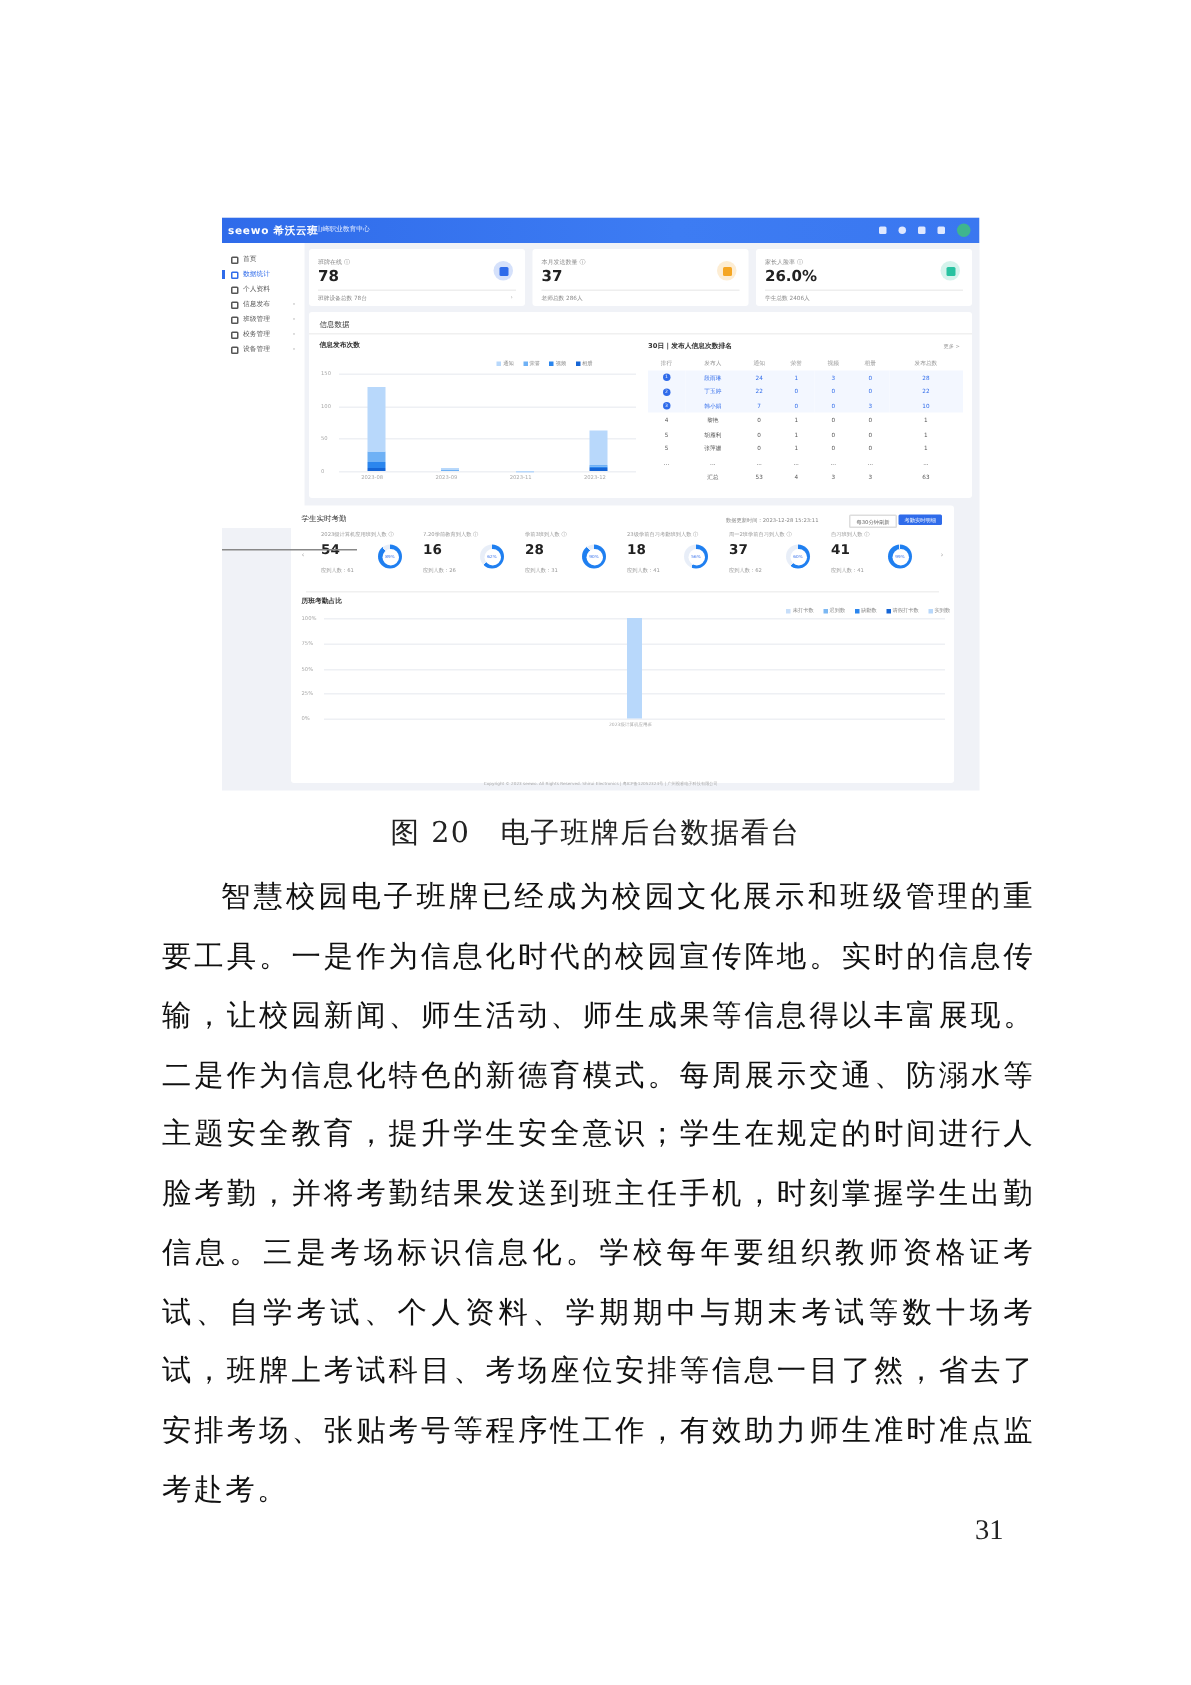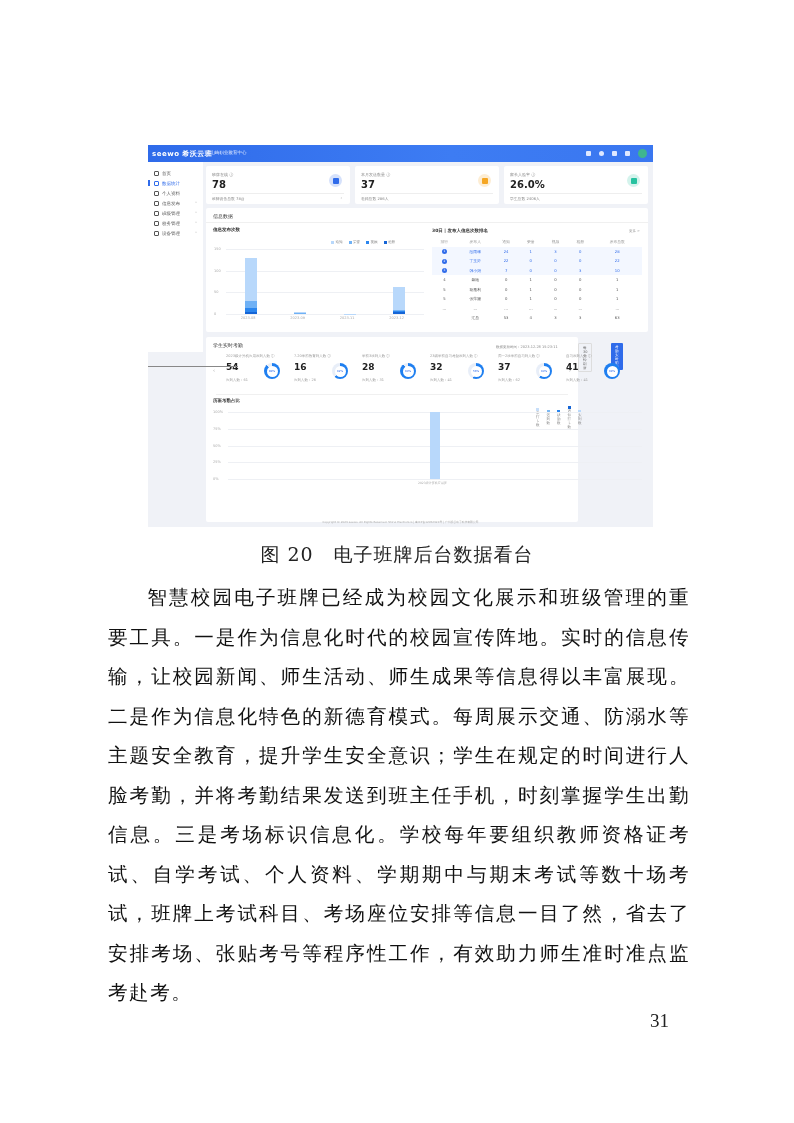--- a/index.html
+++ b/index.html
@@ -249,21 +249,21 @@
             <td>53</td>
             <td>4</td>
             <td>3</td>
             <td>3</td>
             <td>63</td>
           </tr>
         </tbody>
       </table>
   </div>
 
-  <div class="card" style="left:58px;top:192px;width:372px;height:185px;">
+  <div class="card" style="left:46px;top:192px;width:442px;height:185px;">
     <span class="sect-title">学生实时考勤</span>
     <span style="position:absolute;left:290px;top:8px;font-size:3.5px;color:#888;">数据更新时间：2023-12-28 15:23:11</span>
     <span class="btn" style="left:372px;top:6px;border:0.5px solid #ddd;color:#666;">每30分钟刷新</span>
     <span class="btn" style="left:405px;top:6px;background:#2f6bea;color:#fff;">考勤实时明细</span>
     <span style="position:absolute;left:7px;top:30px;font-size:5px;color:#aaa;">‹</span>
     <span style="position:absolute;right:7px;top:30px;font-size:5px;color:#aaa;">›</span>
     <div id="att">
         <div class="att" style="left: 18px;">
           <span class="lab">2023级计算机应用班到人数 ⓘ</span>
           <span class="num">54</span>
@@ -283,21 +283,21 @@
         <div class="att" style="left: 154px;">
           <span class="lab">学前3班到人数 ⓘ</span>
           <span class="num">28</span>
           <span class="due">应到人数：31</span>
           <div class="donut" style="background: conic-gradient(rgb(31, 127, 240) 0deg, rgb(31, 127, 240) 90%, rgb(232, 238, 248) 90%, rgb(232, 238, 248) 100%);">
             <i>90%</i>
           </div>
         </div>
         <div class="att" style="left: 222px;">
           <span class="lab">23级学前自习考勤班到人数 ⓘ</span>
-          <span class="num">32</span>
+          <span class="num">18</span>
           <span class="due">应到人数：41</span>
           <div class="donut" style="background: conic-gradient(rgb(31, 127, 240) 0deg, rgb(31, 127, 240) 56%, rgb(232, 238, 248) 56%, rgb(232, 238, 248) 100%);">
             <i>56%</i>
           </div>
         </div>
         <div class="att" style="left: 290px;">
           <span class="lab">周一2班学前自习到人数 ⓘ</span>
           <span class="num">37</span>
           <span class="due">应到人数：62</span>
           <div class="donut" style="background: conic-gradient(rgb(31, 127, 240) 0deg, rgb(31, 127, 240) 60%, rgb(232, 238, 248) 60%, rgb(232, 238, 248) 100%);">

